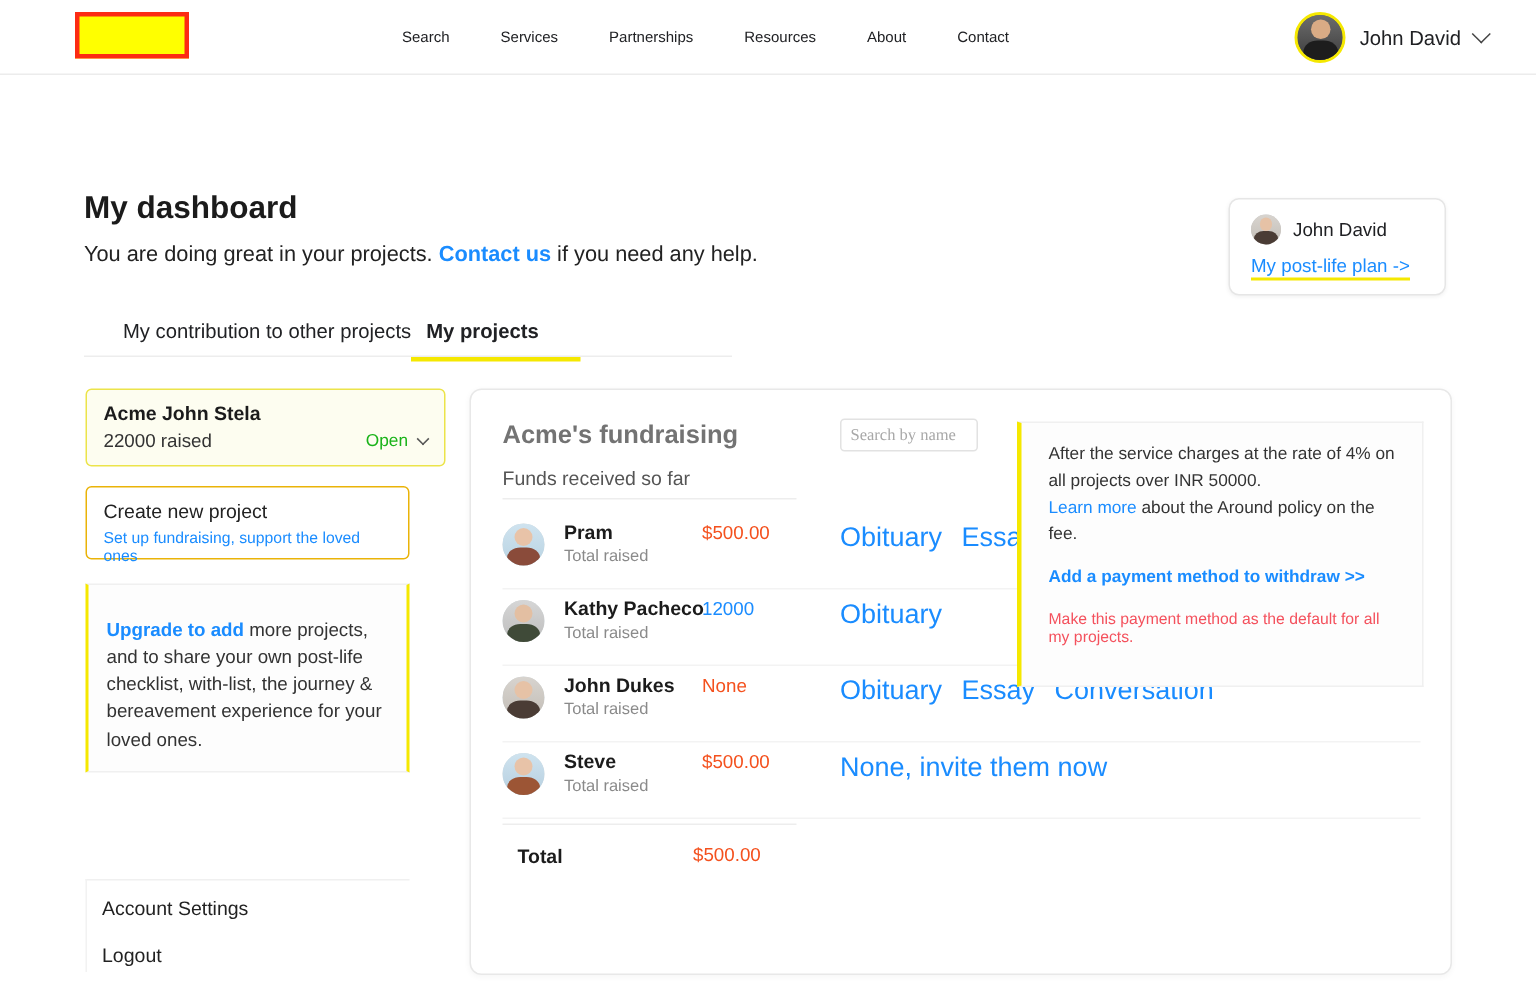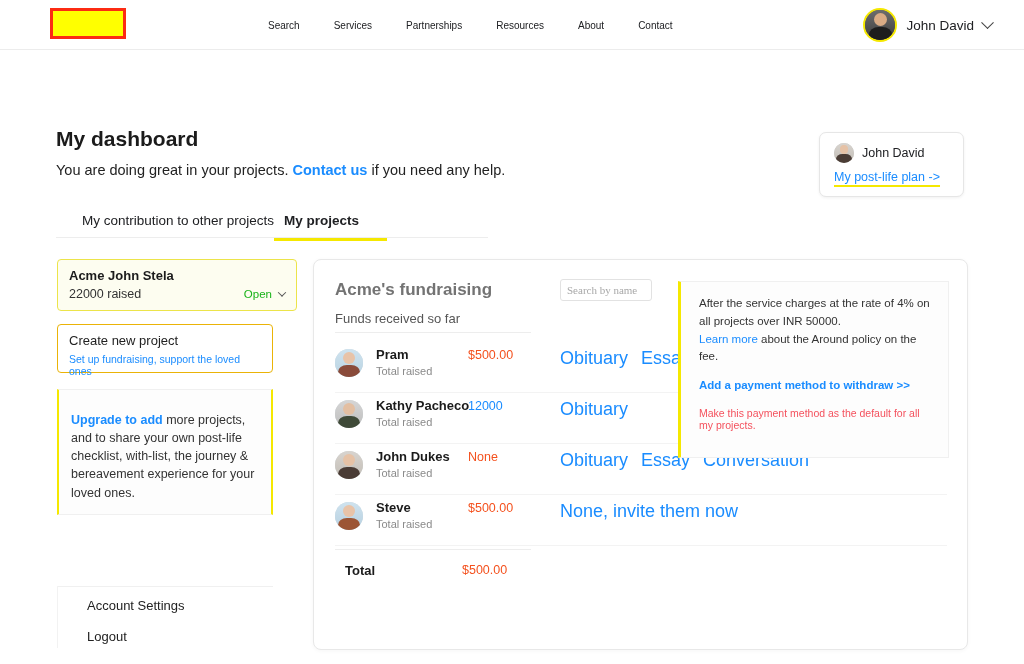--- a/index.html
+++ b/index.html
@@ -190,21 +190,20 @@
     left: 57px; top: 536px;
     width: 216px;
     border-top: 1px solid #f0f0f0;
   }
   .acct-link {
     position: absolute;
     left: 68px;
     font-size: 13px;
     color: #222;
     cursor: pointer;
-    margin-left: 19px;
   }
   .acct-settings { top: 548px; }
   .acct-logout { top: 579px; }
   .side-rule {
     position: absolute;
     left: 57px; top: 536px;
     width: 1px; height: 62px;
     background: #f2f2f2;
   }
 

